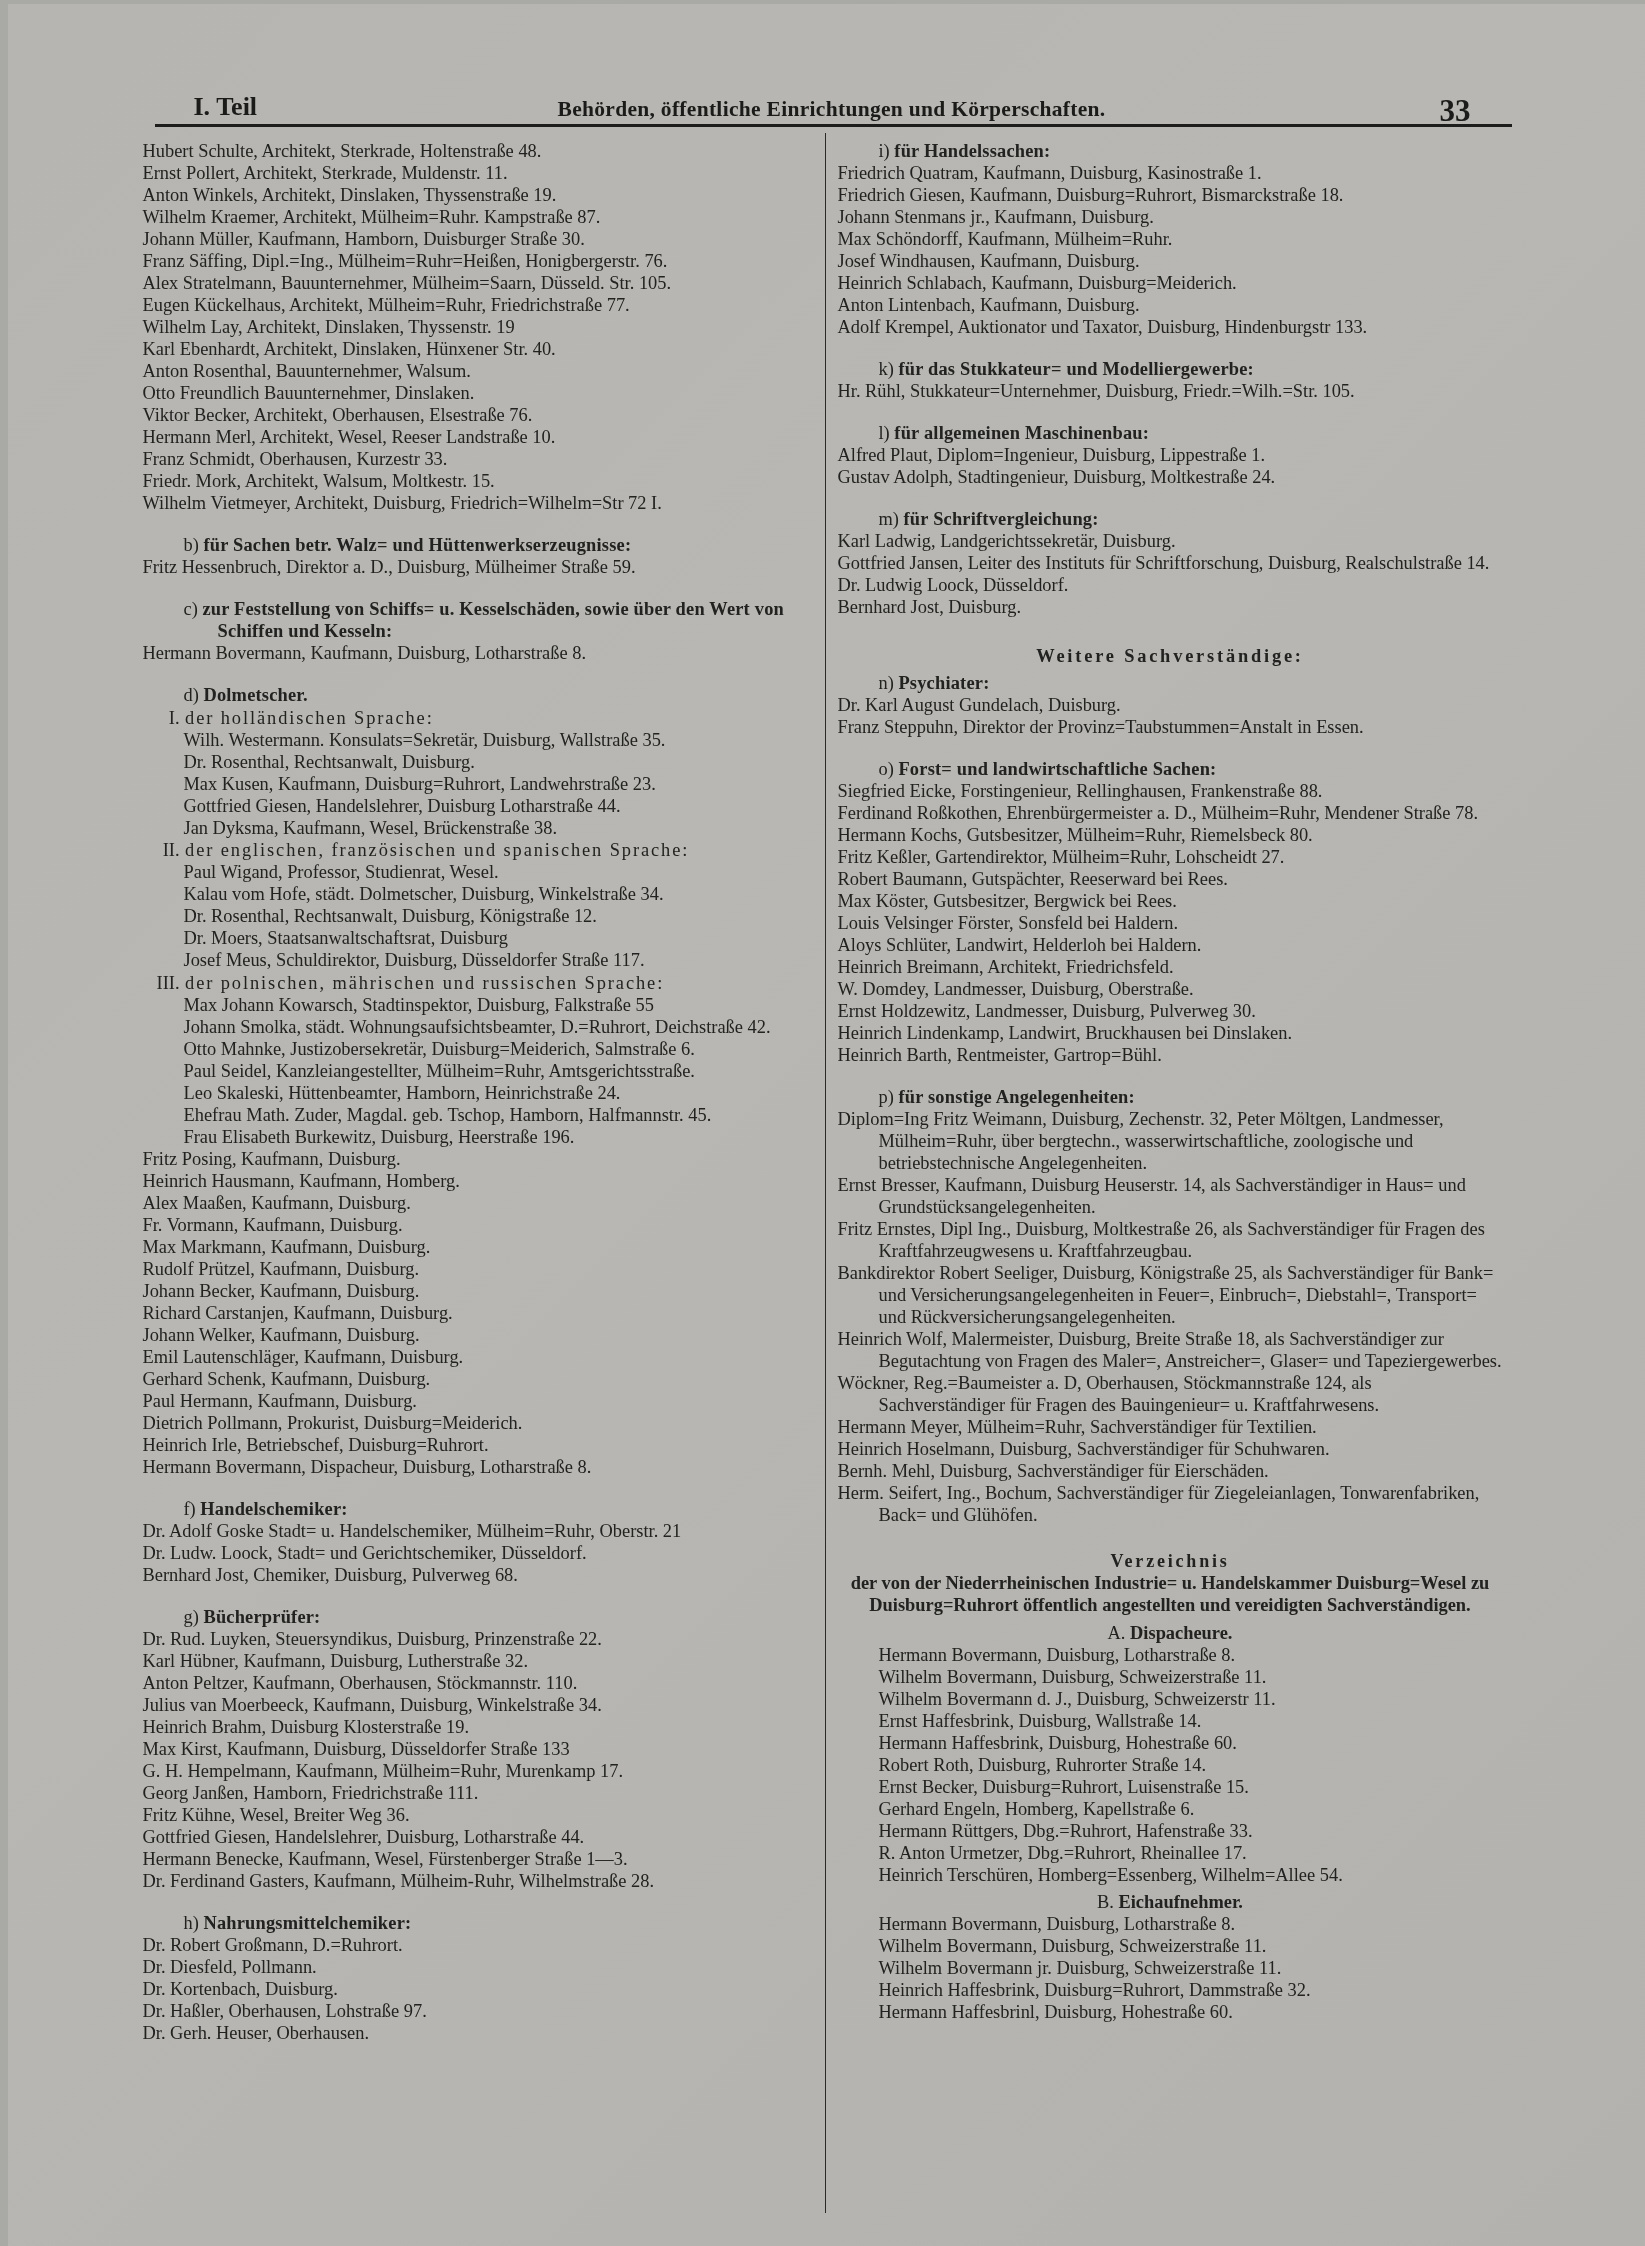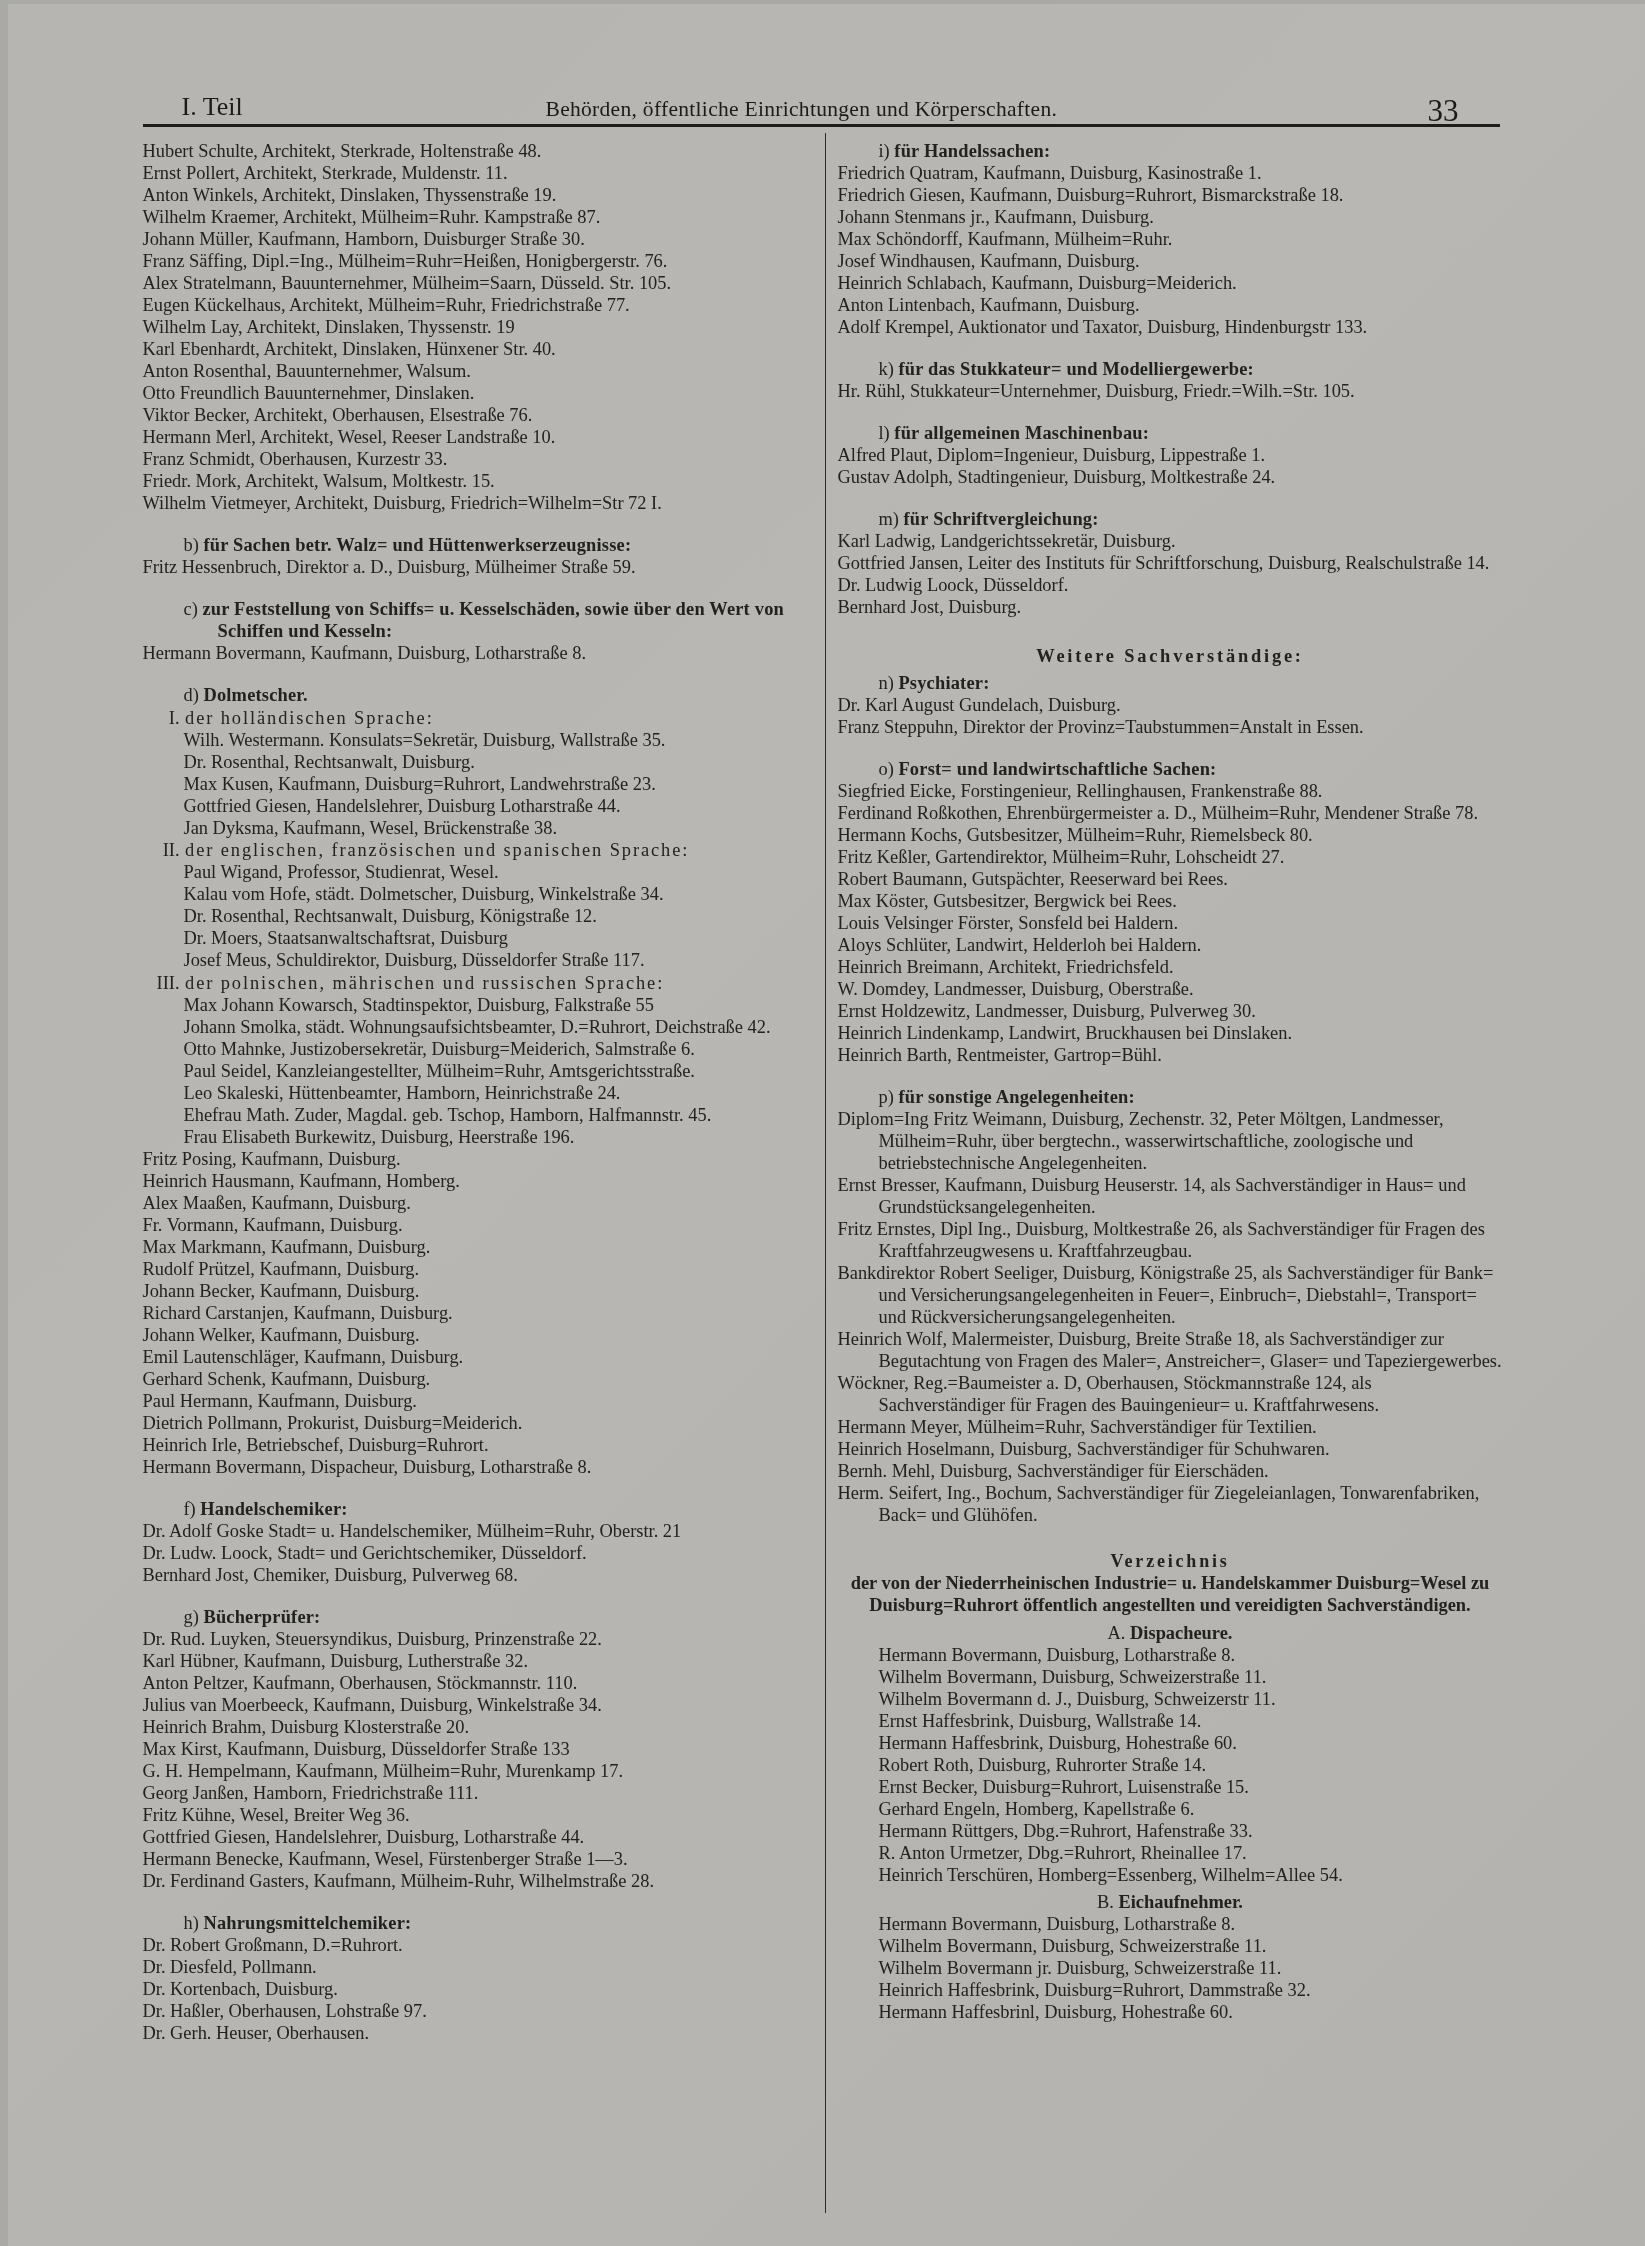--- a/index.html
+++ b/index.html
@@ -6,23 +6,23 @@
   body {
     width: 1645px; height: 2247px; overflow: hidden;
     background: #a9a9a6;
     font-family: "DejaVu Serif", serif;
   }
   .page {
     position: absolute; left: 7.5px; top: 3.7px; width: 1638px; height: 2243px;
     background: linear-gradient(135deg, #b6b5b1 0%, #b8b7b3 40%, #b3b2ae 100%);
   }
   .header {
-    position: absolute; left: 135px; top: 86px; width: 1357px; height: 34px;
+    position: absolute; left: 147px; top: 86px; width: 1357px; height: 34px;
     border-bottom: 3.7px solid #1d1d1b;
-    font-family: "Liberation Serif", serif; font-weight: normal; color: #1b1b19;
+    font-family: "Liberation Serif", serif; font-weight: bold; color: #1b1b19;
   }
   .header .part { position: absolute; left: 39px; top: 1.9px; font-size: 26px; }
   .header .title { position: absolute; left: 403px; top: 7.5px; font-size: 21.5px; letter-spacing: 0.3px; }
   .header .pageno { position: absolute; right: 41px; top: 3.7px; font-size: 31px; }
   .colrule { position: absolute; left: 817px; top: 129px; width: 1.9px; height: 2080px; background: #2a2a28; }
   .col {
     position: absolute; top: 136px;
     font-family: "Liberation Serif", serif; color: #222220;
     font-size: 18.4px; line-height: 22px;
   }
@@ -154,21 +154,21 @@
 
     <div class="sec">
       <span class="lt">g)</span>
       <span class="hd">Bücherprüfer:</span>
     </div>
     <div>
         <div class="entry wrap">Dr. Rud. Luyken, Steuersyndikus, Duisburg, Prinzenstraße 22.</div>
         <div class="entry wrap">Karl Hübner, Kaufmann, Duisburg, Lutherstraße 32.</div>
         <div class="entry wrap">Anton Peltzer, Kaufmann, Oberhausen, Stöckmannstr. 110.</div>
         <div class="entry wrap">Julius van Moerbeeck, Kaufmann, Duisburg, Winkelstraße 34.</div>
-        <div class="entry wrap">Heinrich Brahm, Duisburg Klosterstraße 20.</div>
+        <div class="entry wrap">Heinrich Brahm, Duisburg Klosterstraße 19.</div>
         <div class="entry wrap">Max Kirst, Kaufmann, Duisburg, Düsseldorfer Straße 133</div>
         <div class="entry wrap">G. H. Hempelmann, Kaufmann, Mülheim=Ruhr, Murenkamp 17.</div>
         <div class="entry wrap">Georg Janßen, Hamborn, Friedrichstraße 111.</div>
         <div class="entry wrap">Fritz Kühne, Wesel, Breiter Weg 36.</div>
         <div class="entry wrap">Gottfried Giesen, Handelslehrer, Duisburg, Lotharstraße 44.</div>
         <div class="entry wrap">Hermann Benecke, Kaufmann, Wesel, Fürstenberger Straße 1—3.</div>
         <div class="entry wrap">Dr. Ferdinand Gasters, Kaufmann, Mülheim-Ruhr, Wilhelmstraße 28.</div>
       </div>
 
     <div class="sec">

